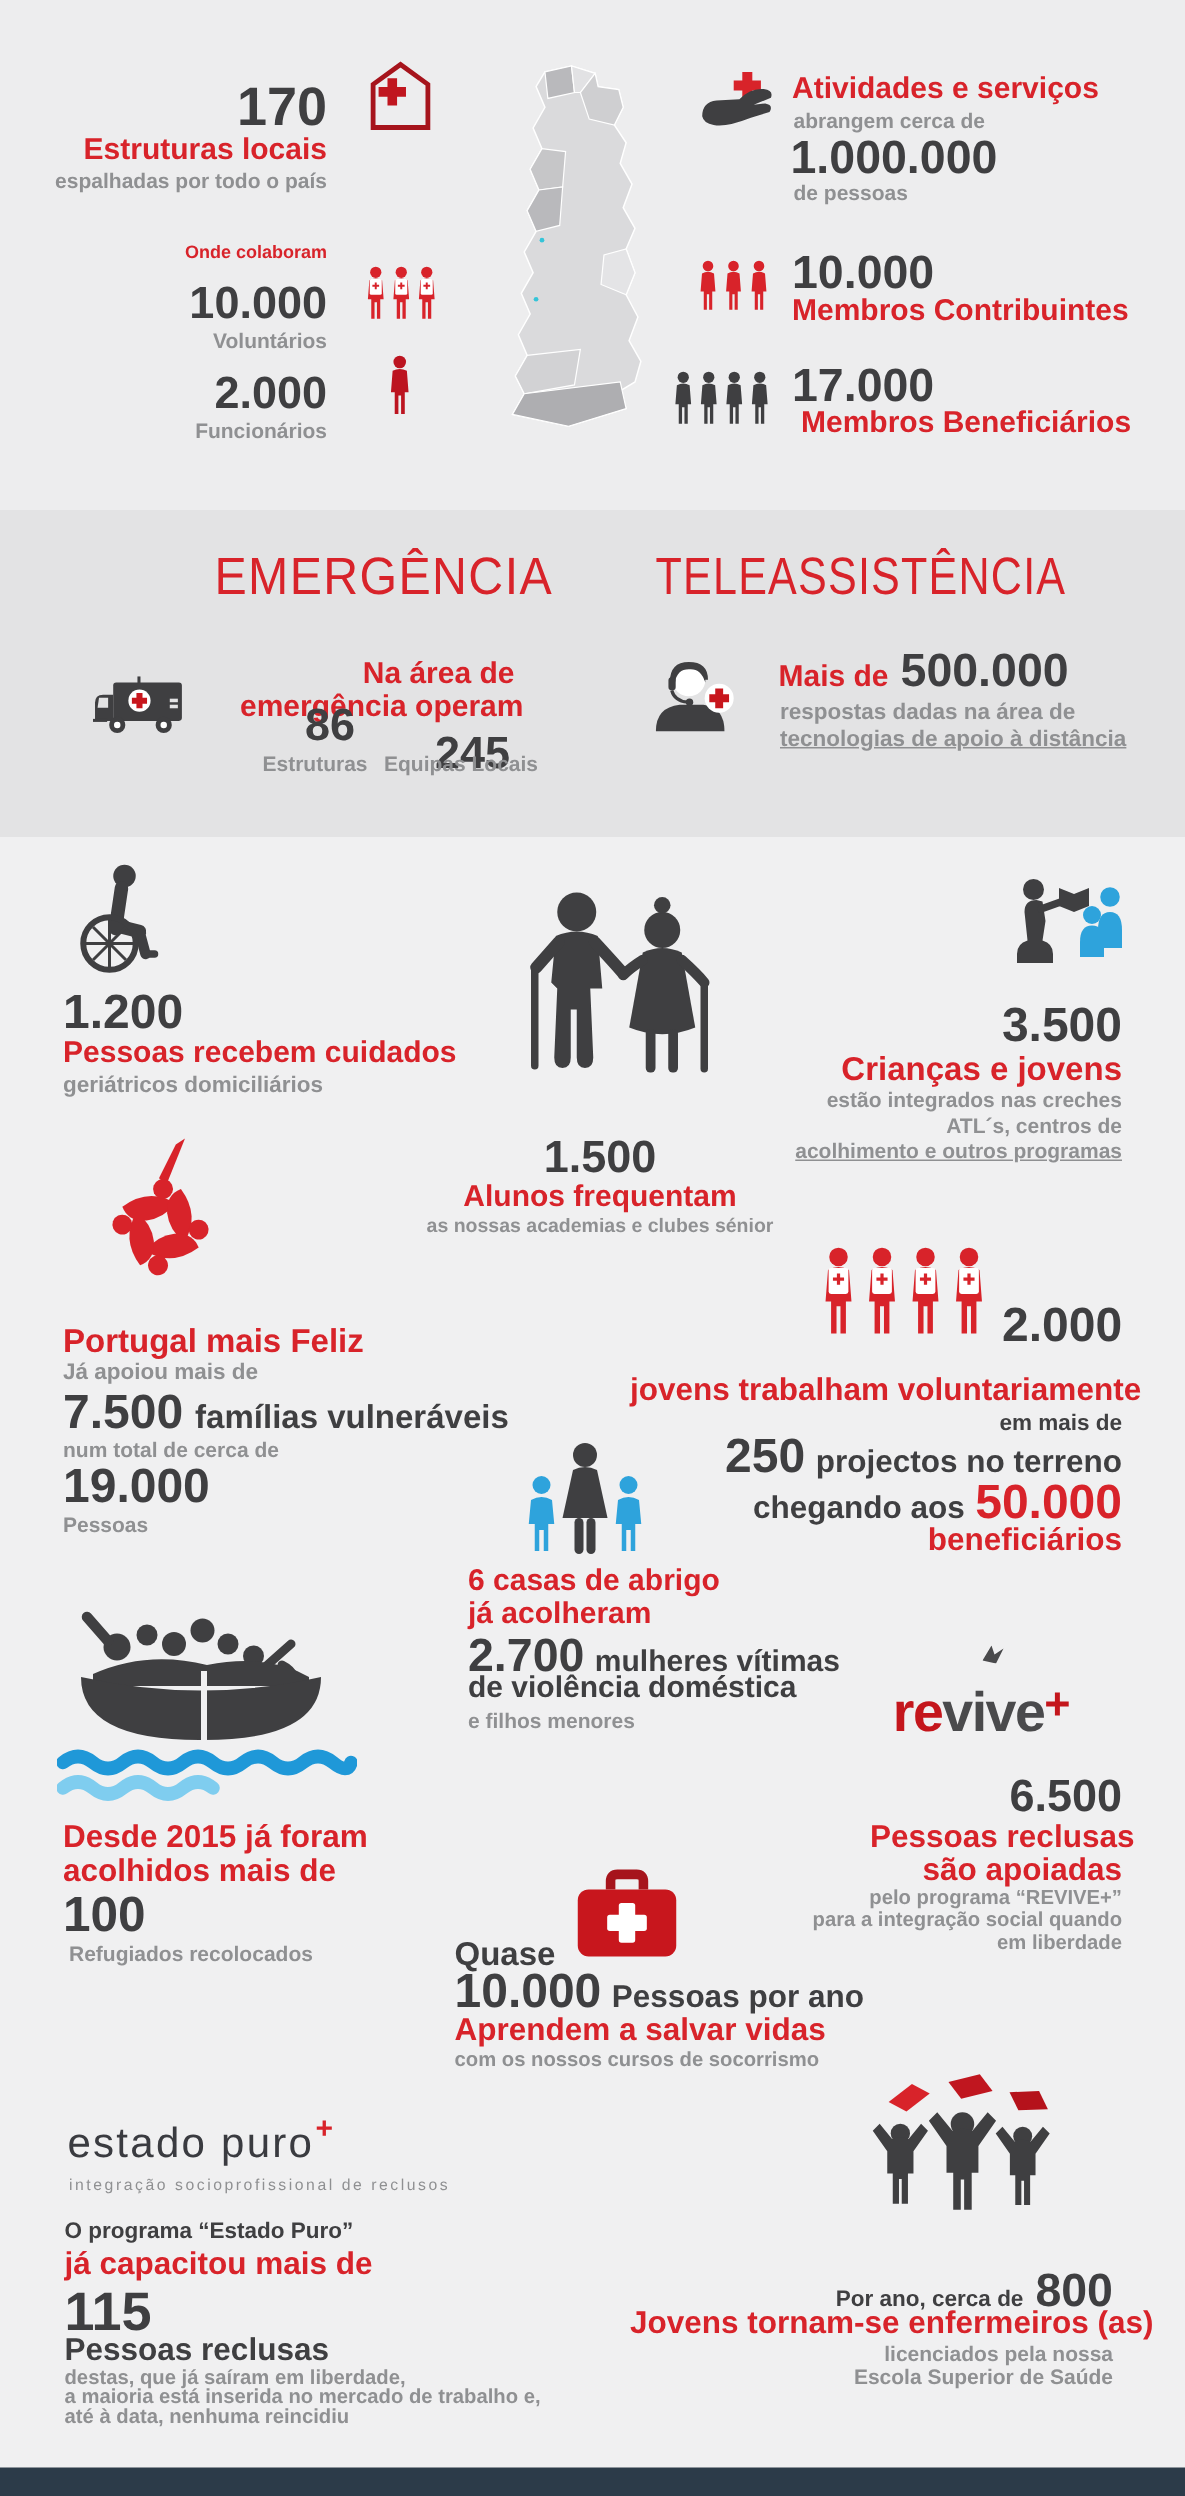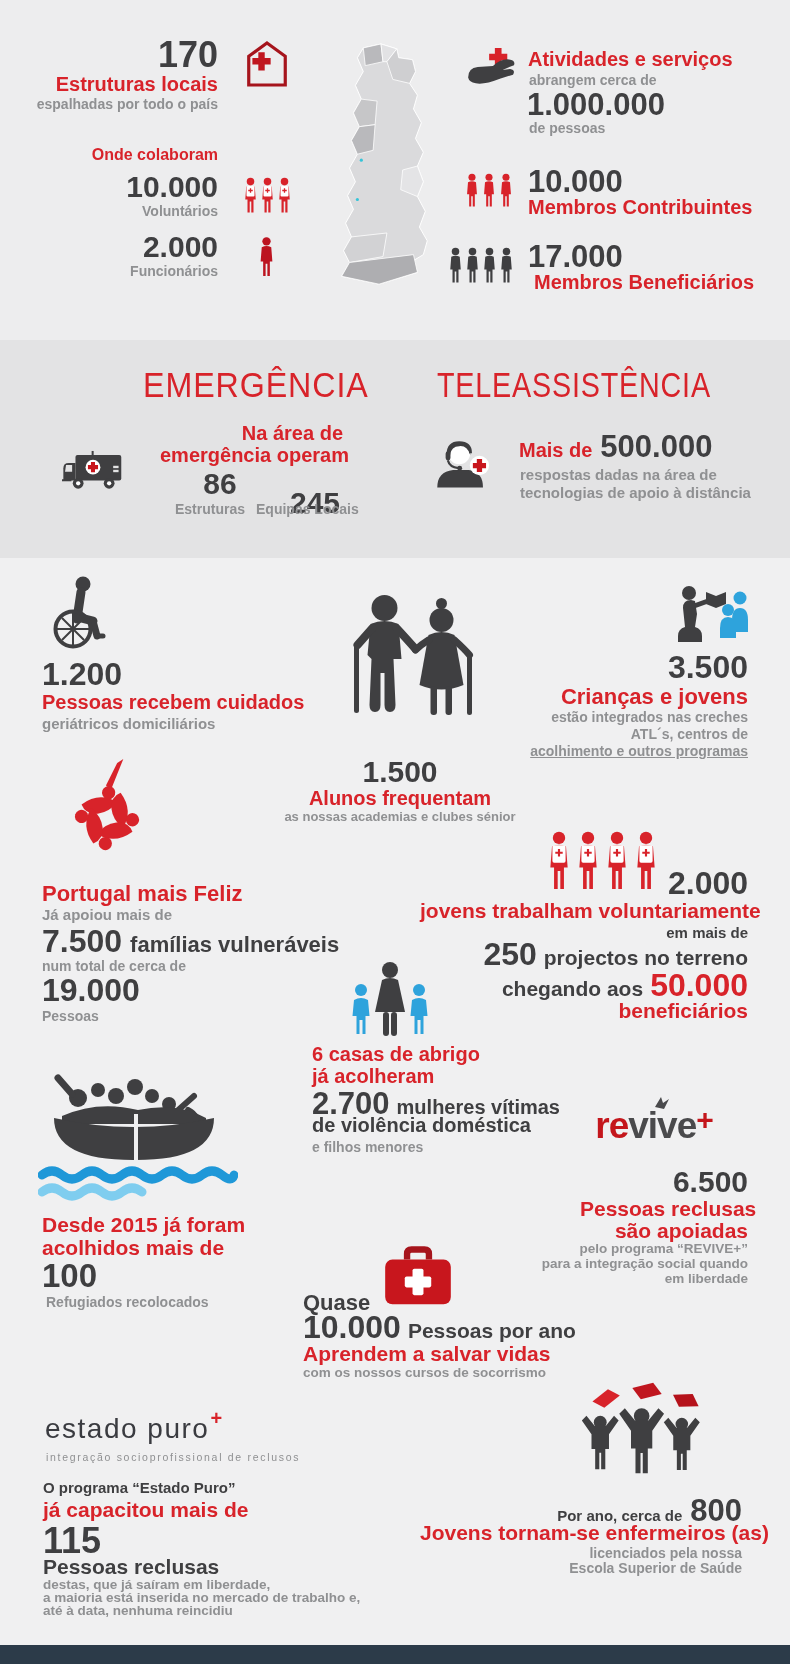--- a/index.html
+++ b/index.html
@@ -8,21 +8,21 @@
   :root{--red:#d8232a;--dark:#3f3f41;--gray:#8f9092;--blue:#2ea3dc;--lblue:#7fcdef;}
   .bg{position:absolute;left:0;width:790px;}
   .bg-top{top:0;height:340px;background:#ededee;}
   .bg-band{top:340px;height:218px;background:#e3e3e4;}
   .bg-footer{top:1645px;height:19px;background:#2c3b49;}
   .t{position:absolute;line-height:1.08;white-space:nowrap;}
   .num{font-weight:700;color:var(--dark);}
   .red{color:var(--red);font-weight:700;}
   .gray{color:var(--gray);font-weight:700;}
   .dark{color:var(--dark);font-weight:700;}
-  .right{text-align:right;}
+  .right{text-align:right;margin-top:16px;}
   .center{text-align:center;}
   .row{display:flex;align-items:baseline;gap:8px;}
   .row.right{justify-content:flex-end;}
   .bandtitle{font-size:35px;font-weight:400;color:var(--red);letter-spacing:1px;transform-origin:left;}
   .icon{position:absolute;}
   .ppl{position:absolute;display:flex;align-items:flex-end;}
   .revlogo{font-weight:700;letter-spacing:-1px;font-size:37px;}
   .eplogo{font-size:28px;color:#3a3b40;letter-spacing:1.5px;font-weight:400;}
   .eplogo .plus{color:var(--red);font-weight:700;font-size:20px;position:relative;top:-13px;left:1px;}
 </style>
@@ -83,21 +83,21 @@
   <svg class="icon" style="left:466px;top:47px;" width="52" height="42" viewBox="0 0 54 44">
     <path d="M30,1 h7 v6 h6 v7 h-6 v6 h-7 v-6 h-6 v-7 h6 z" fill="#d8232a"></path>
     <path d="M2,32 Q2,22 12,21 L28,20 Q36,12 45,13 Q52,14 50,19 L38,24 L46,23 Q52,24 49,29 L36,33 Q18,40 10,38 Q3,37 2,32 Z" fill="#3f3f41"></path>
   </svg>
   <div class="t red" style="left:528px;top:49px;font-size:20px;"></div>
   <div class="t red" style="left:528px;top:49px;font-size:20px;">Atividades e serviços</div>
   <div class="t gray" style="left:529px;top:73px;font-size:14px;">abrangem cerca de</div>
   <div class="t num" style="left:527px;top:88px;font-size:31px;">1.000.000</div>
   <div class="t gray" style="left:529px;top:121px;font-size:14px;">de pessoas</div>
 
-  <div class="t red right" style="left:20px;top:146px;width:198px;font-size:16px;">Onde colaboram</div>
+  <div class="t red right" style="left:20px;top:146px;width:198px;font-size:12px;">Onde colaboram</div>
   <div class="t num right" style="left:20px;top:171px;width:198px;font-size:30px;">10.000</div>
   <div class="t gray right" style="left:20px;top:204px;width:198px;font-size:14px;">Voluntários</div>
   <div class="ppl" style="left:242px;top:177px;">
     <svg width="17" height="37" viewBox="0 0 34 72">
         <use href="#sym-volunteer"></use>
       </svg>
     <svg width="17" height="37" viewBox="0 0 34 72">
         <use href="#sym-volunteer"></use>
       </svg>
     <svg width="17" height="37" viewBox="0 0 34 72">
@@ -175,21 +175,21 @@
     <path d="M18,27 Q20,35 30,36" fill="none" stroke="#3f3f41" stroke-width="2.5"></path>
     <circle cx="31.5" cy="36" r="2.8" fill="#3f3f41"></circle>
     <circle cx="54" cy="33" r="11" fill="#ffffff"></circle>
     <path d="M51,25.5 h6 v4.5 h4.5 v6 h-4.5 v4.5 h-6 v-4.5 h-4.5 v-6 h4.5 z" fill="#c8161d"></path>
   </svg>
   <div class="t row" style="left:519px;top:430px;">
     <span class="red" style="font-size:20px;">Mais de</span>
     <span class="num" style="font-size:31px;">500.000</span>
   </div>
   <div class="t gray" style="left:520px;top:467px;font-size:15px;">respostas dadas na área de</div>
-  <div class="t gray" style="left:520px;top:485px;font-size:15px;">tecnologias de apoio à distância</div>
+  <div class="t gray" style="left:520px;top:485px;font-size:15px;text-decoration:underline;">tecnologias de apoio à distância</div>
 
   <svg class="icon" style="left:45px;top:575px;" width="62" height="78" viewBox="0 0 62 78">
     <circle cx="38" cy="9" r="7.5" fill="#3f3f41"></circle>
     <path d="M36,17 L32,44" stroke="#3f3f41" stroke-width="9" stroke-linecap="round" fill="none"></path>
     <path d="M32,42 L48,46" stroke="#3f3f41" stroke-width="9" stroke-linecap="round" fill="none"></path>
     <path d="M48,46 L52,61" stroke="#3f3f41" stroke-width="7" stroke-linecap="round" fill="none"></path>
     <path d="M52,61 L58,61" stroke="#3f3f41" stroke-width="5" stroke-linecap="round" fill="none"></path>
     <circle cx="28" cy="54" r="17.5" fill="none" stroke="#3f3f41" stroke-width="4"></circle>
     <path d="M28,38 V70 M12,54 H44 M17,43 L39,65 M39,43 L17,65" stroke="#3f3f41" stroke-width="2" fill="none"></path>
   </svg>

